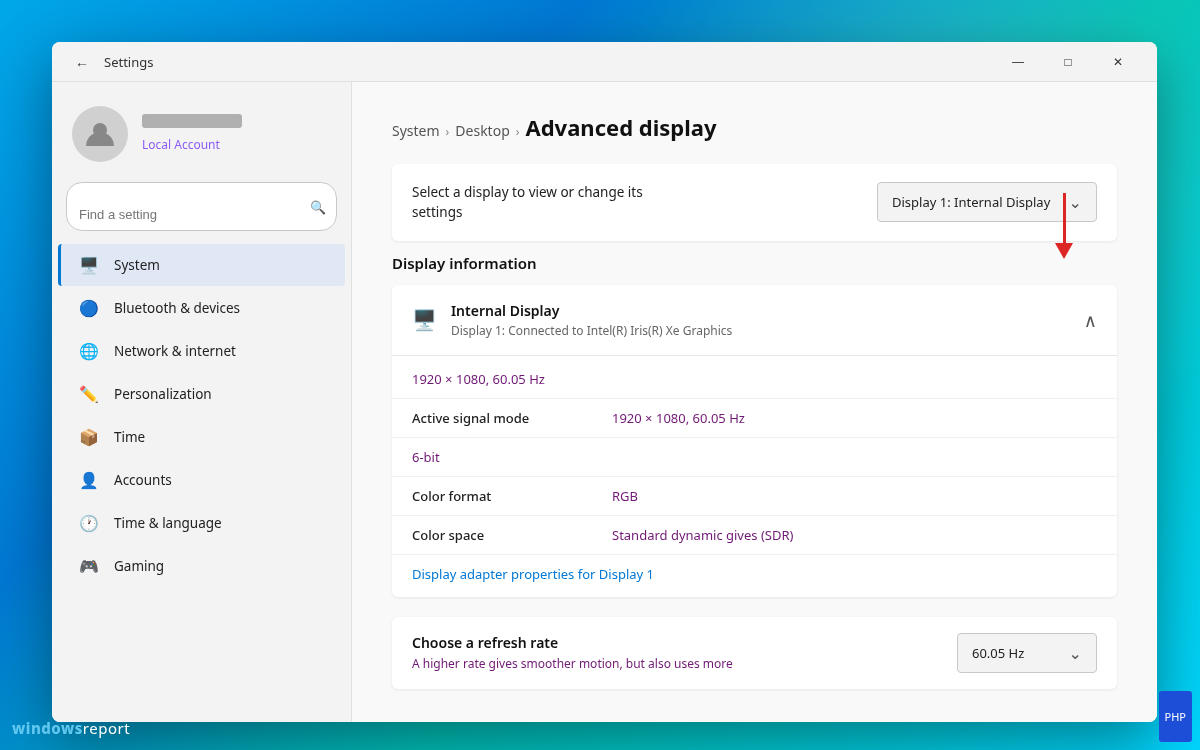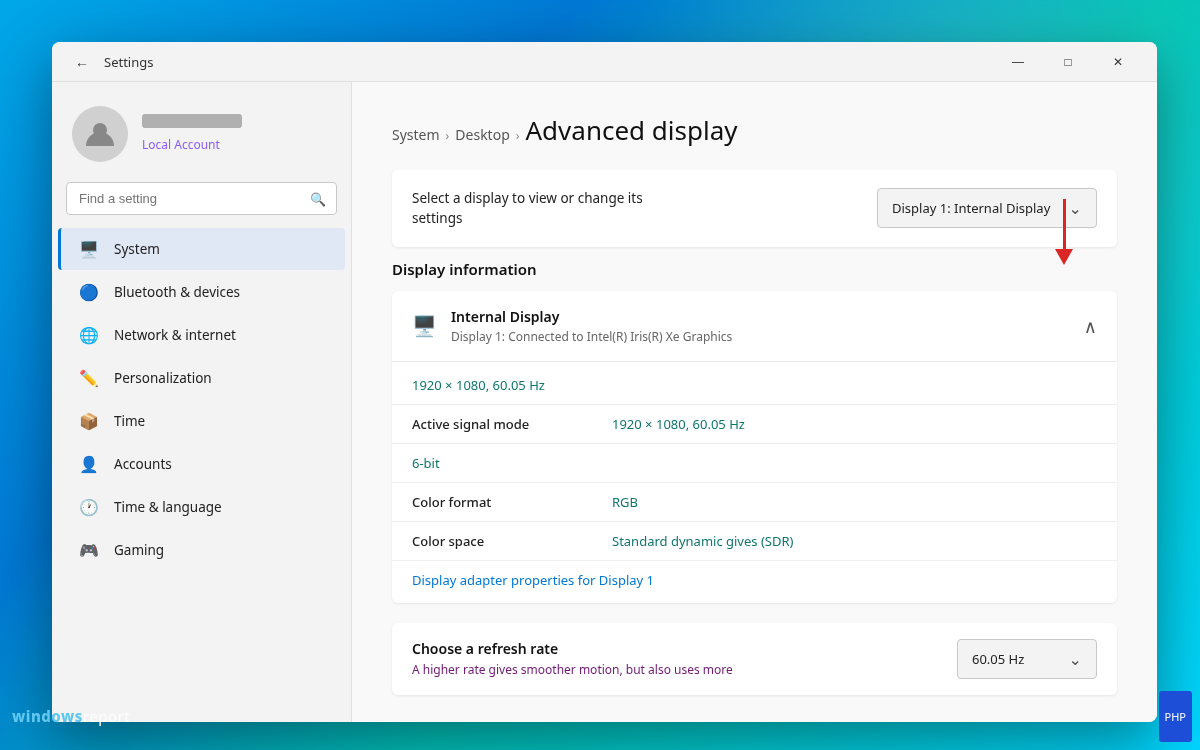--- a/index.html
+++ b/index.html
@@ -36,21 +36,21 @@
       height: 500px;
       border-radius: 50%;
       background: radial-gradient(circle, rgba(0,180,220,0.3) 0%, transparent 70%);
       bottom: -100px;
       left: 200px;
     }
 
     
     .watermark {
       position: absolute;
-      bottom: 24px;
+      bottom: 12px;
       left: 12px;
       display: flex;
       align-items: center;
       gap: 4px;
       z-index: 10;
     }
 
     .watermark-php {
       position: absolute;
       bottom: 8px;
@@ -174,23 +174,23 @@
       color: #8b5cf6;
     }
 
     
     .search-box {
       margin: 0 14px 12px;
       position: relative;
     }
     .search-input {
       width: 100%;
-      padding: 8px 12px 8px 12px;
+      padding: 24px 12px 8px 12px;
       border: 1px solid #c8c8c8;
-      border-radius: 4px;
+      border-radius: 16px;
       background: white;
       font-size: 13px;
       color: #333;
       outline: none;
     }
     .search-icon {
       position: absolute;
       right: 10px;
       top: 50%;
       transform: translateY(-50%);
@@ -325,21 +325,21 @@
     }
     .info-row:last-child { border-bottom: none; }
     .info-row-label {
       width: 200px;
       font-size: 13px;
       color: #222;
       font-weight: 500;
     }
     .info-row-value {
       font-size: 13px;
-      color: #0f766e;
+      color: #701a75;
     }
     .info-row-link {
       font-size: 13px;
       color: #0078d4;
       cursor: pointer;
       text-decoration: none;
       padding: 10px 20px;
       display: block;
     }
 
@@ -396,22 +396,22 @@
       font-size: 14px;
       color: #555;
       cursor: pointer;
     }
     .breadcrumb-display {
       font-size: 14px;
       color: #555;
       cursor: pointer;
     }
     .breadcrumb-current {
-      font-size: 26px;
-      font-weight: 400;
+      font-size: 22px;
+      font-weight: 700;
       color: #111;
     }
     .breadcrumb-arrow {
       font-size: 12px;
       color: #888;
     }
   </style>
 </head>
 <body>
 

